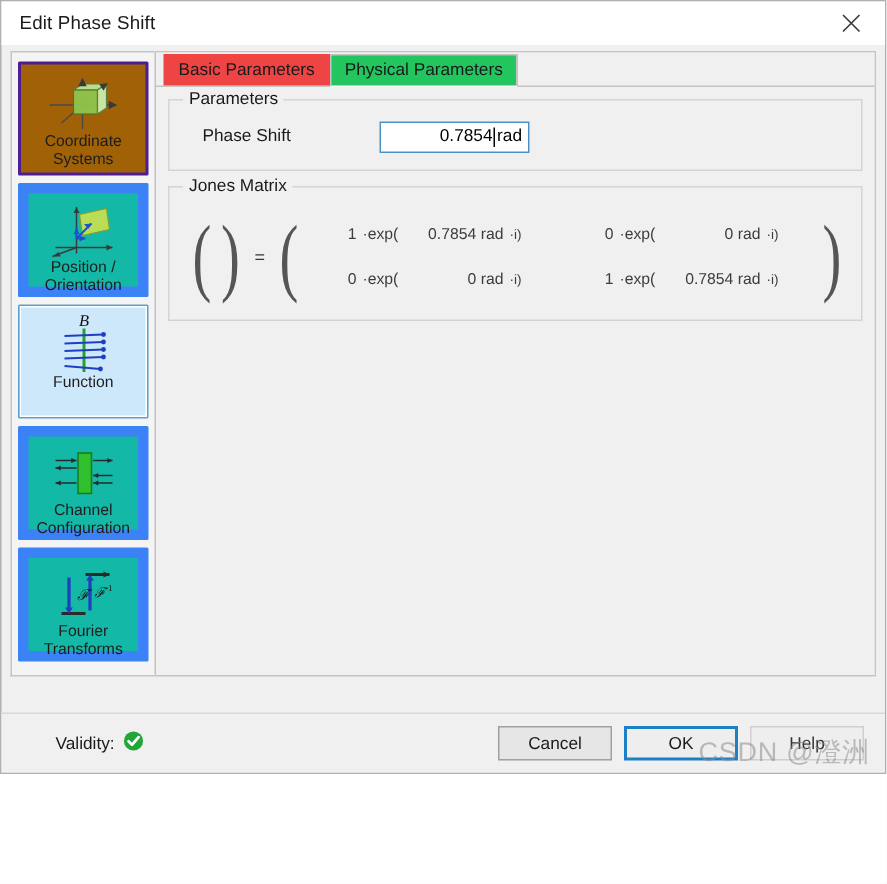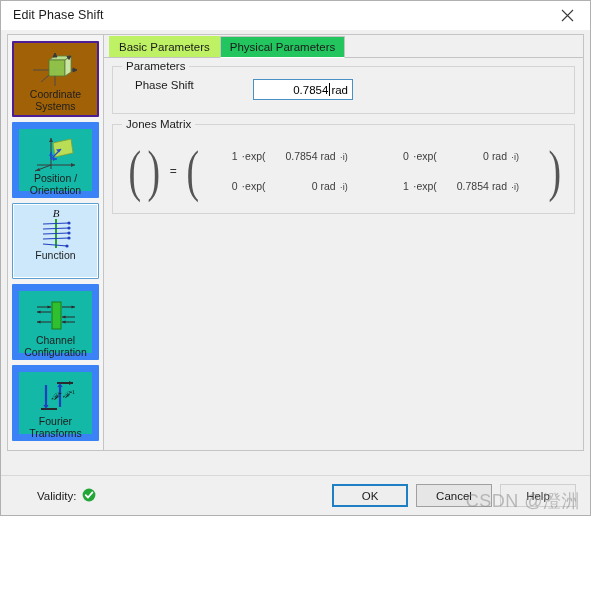--- a/index.html
+++ b/index.html
@@ -122,21 +122,21 @@
     position: relative;
     z-index: 1;
   }
   .tab {
     height: 21px;
     padding: 0 9px;
     display: flex;
     align-items: center;
     font-size: 11.5px;
     color: #1a1a1a;
-    background: #bef264;
+    background: #ef4444;
     border: 1px solid transparent;
     border-bottom: none;
     cursor: pointer;
     white-space: nowrap;
   }
   .tab.active {
     background: #22c55e;
     border: 1px solid #c4c4c4;
     border-bottom: 1px solid #ffffff;
     margin-bottom: -1px;
@@ -163,20 +163,21 @@
     top: -7px; left: 9px;
     background: #f0f0f0;
     padding: 0 4px;
     font-size: 11.5px;
     color: #1a1a1a;
   }
 
   
   .param-row {
     display: flex;
+    align-items: center;
     height: 24px;
     padding-left: 12px;
   }
   .param-label {
     font-size: 11.5px;
     color: #1a1a1a;
     width: 118px;
   }
   .value-field {
     width: 100px;
@@ -569,21 +570,21 @@
       <span>Validity:</span>
       <span>
         <svg width="14" height="14" viewBox="0 0 14 14">
           <circle cx="7" cy="7" r="6.4" fill="#22a638"></circle>
           <path d="M3.7,7.2 L6,9.5 L10.4,4.4" stroke="#ffffff" stroke-width="1.8" fill="none" stroke-linecap="round" stroke-linejoin="round"></path>
         </svg>
       </span>
     </div>
 
     <div id="footer-buttons">
+      <div class="dlg-btn">Cancel</div>
       <div class="dlg-btn primary">OK</div>
-      <div class="dlg-btn">Cancel</div>
       <div class="dlg-btn helpbtn">Help</div>
     </div>
 
     <div id="watermark">CSDN @澄洲</div>
   </div>
 
 </div>
 
 </body></html>

